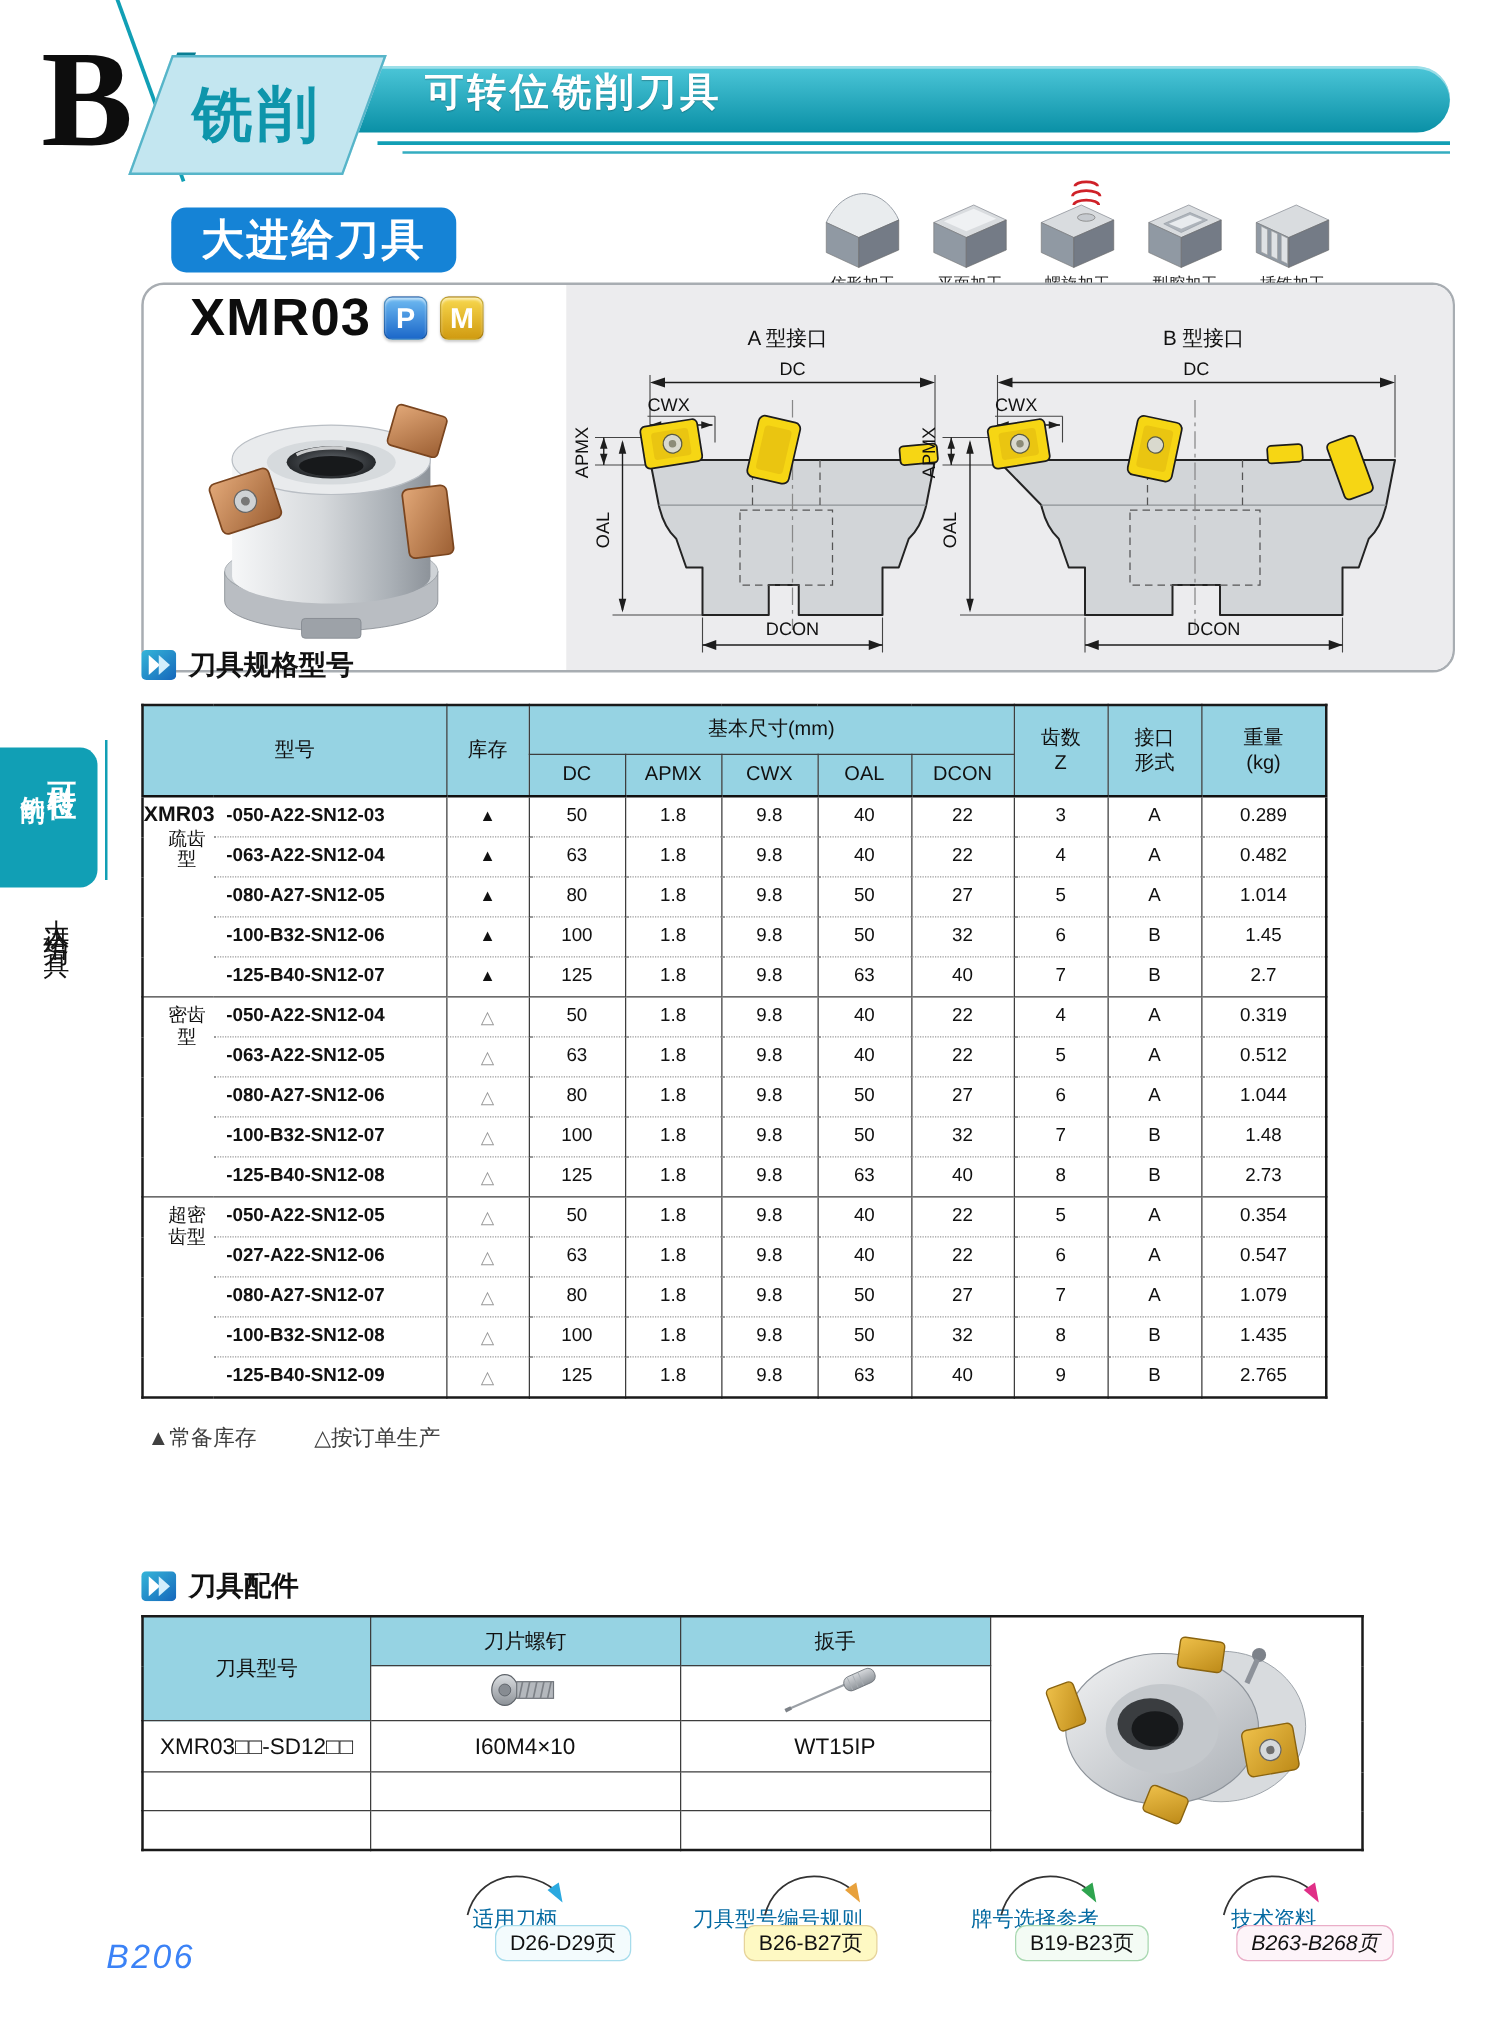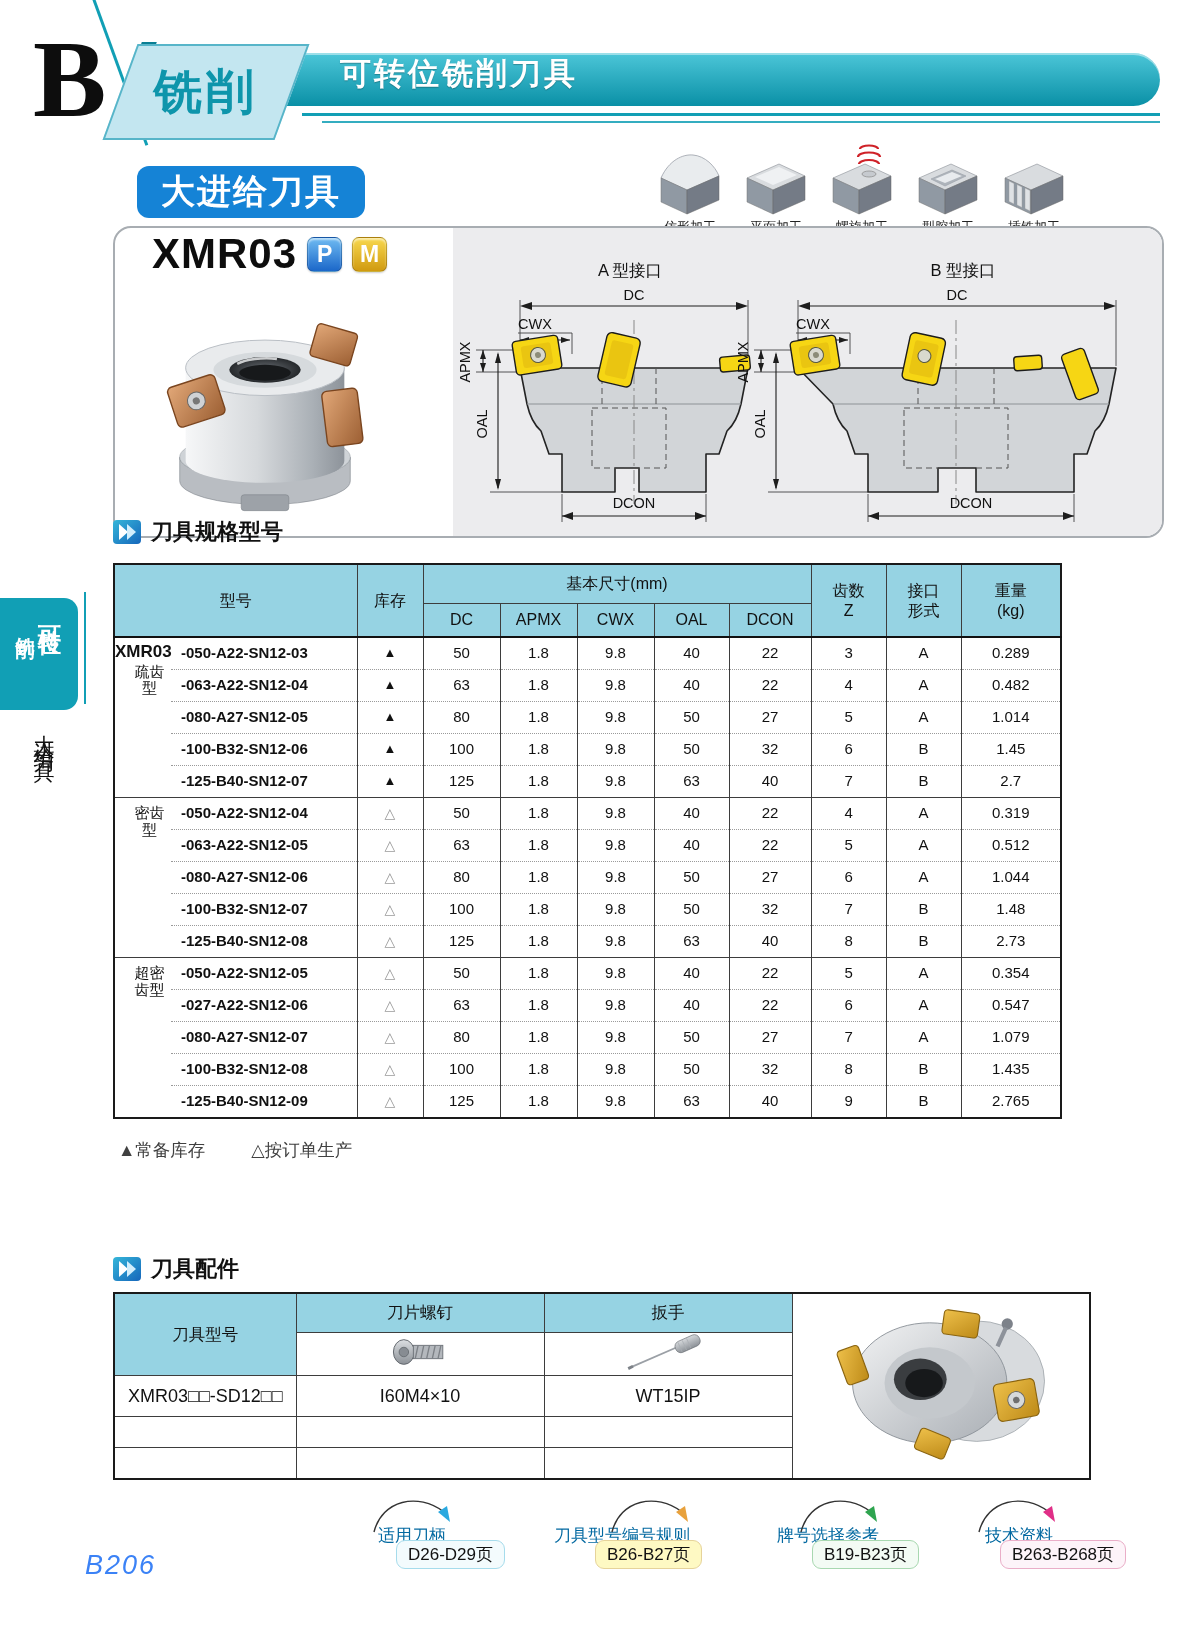--- a/index.html
+++ b/index.html
@@ -114,21 +114,21 @@
   .side-vert{left:30px;top:718px;writing-mode:vertical-rl;font-size:21px;letter-spacing:7px;color:#111;}
 
   
   .link-group{position:absolute;top:1490px;width:290px;height:80px;}
   .lg1{left:330px;} .lg2{left:506px;text-align:right;} .lg3{left:729px;} .lg4{left:937px;}
   .link-label{position:absolute;left:0;top:34px;font-size:17px;color:#0369a1;white-space:nowrap;margin-left:48px;}
   .link-arrow{position:absolute;top:0;width:92px;height:52px;}
   .lg1 .link-arrow{left:38px;} .lg2 .link-arrow{left:100px;} .lg3 .link-arrow{left:66px;} .lg4 .link-arrow{left:36px;}
   .link-box{position:absolute;top:50px;border:1.5px solid #ccc;border-radius:9px;background:#fafafa;
             padding:2px 11px;font-size:17px;color:#111;white-space:nowrap;}
-  .lg1 .link-box{left:66px;} .lg2 .link-box{left:89px;} .lg3 .link-box{left:83px;} .lg4 .link-box{left:63px;}
+  .lg1 .link-box{left:66px;} .lg2 .link-box{left:89px;} .lg3 .link-box{left:83px;} .lg4 .link-box{left:52px;font-style:italic;}
   .arrow-path{fill:none;stroke:#333;stroke-width:1.4;}
 
   .page-number{left:85px;top:1550px;font-size:27px;font-style:italic;letter-spacing:2px;color:#3b82f6;}
 </style>
 </head>
 <body>
 
 <div class="page">
 
   <div class="abs b-letter">B</div>

